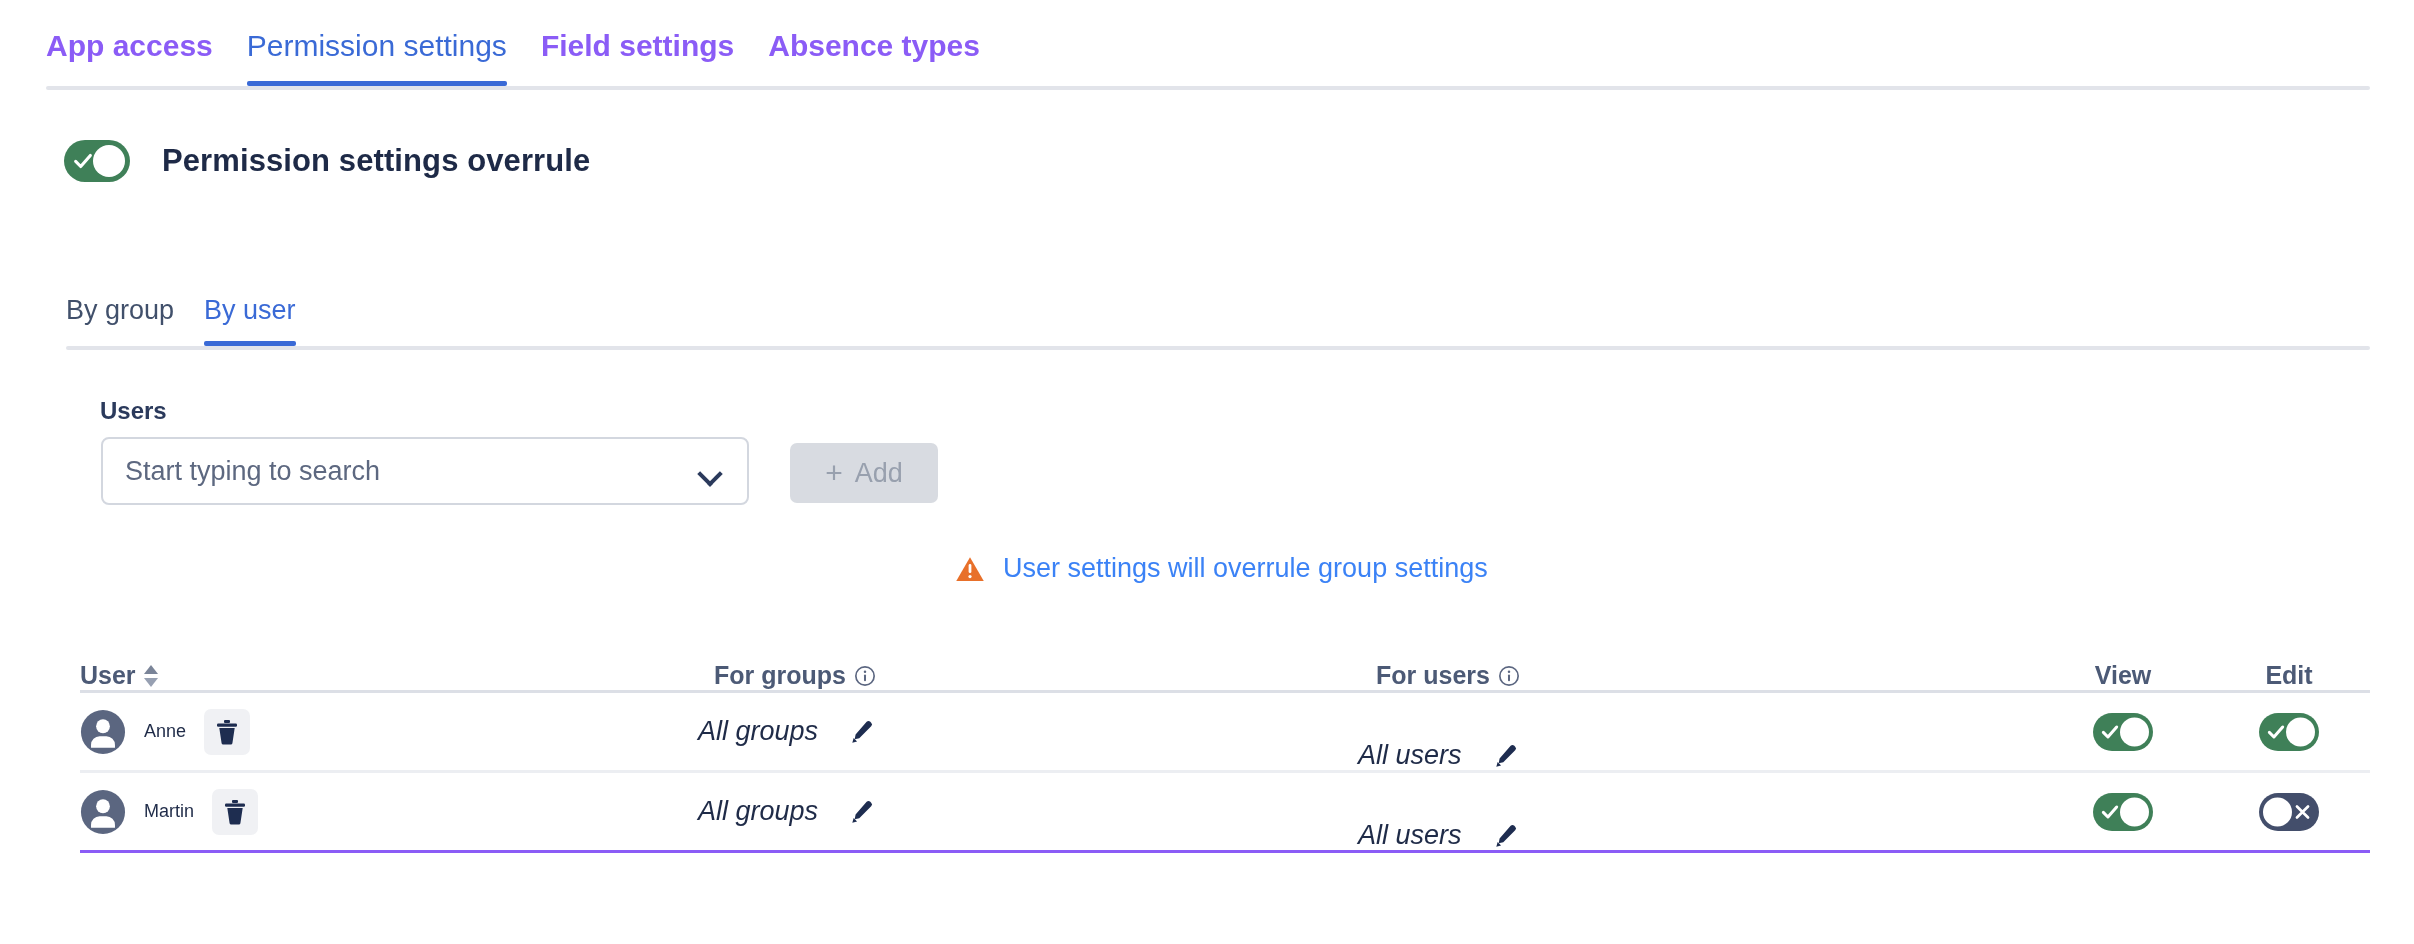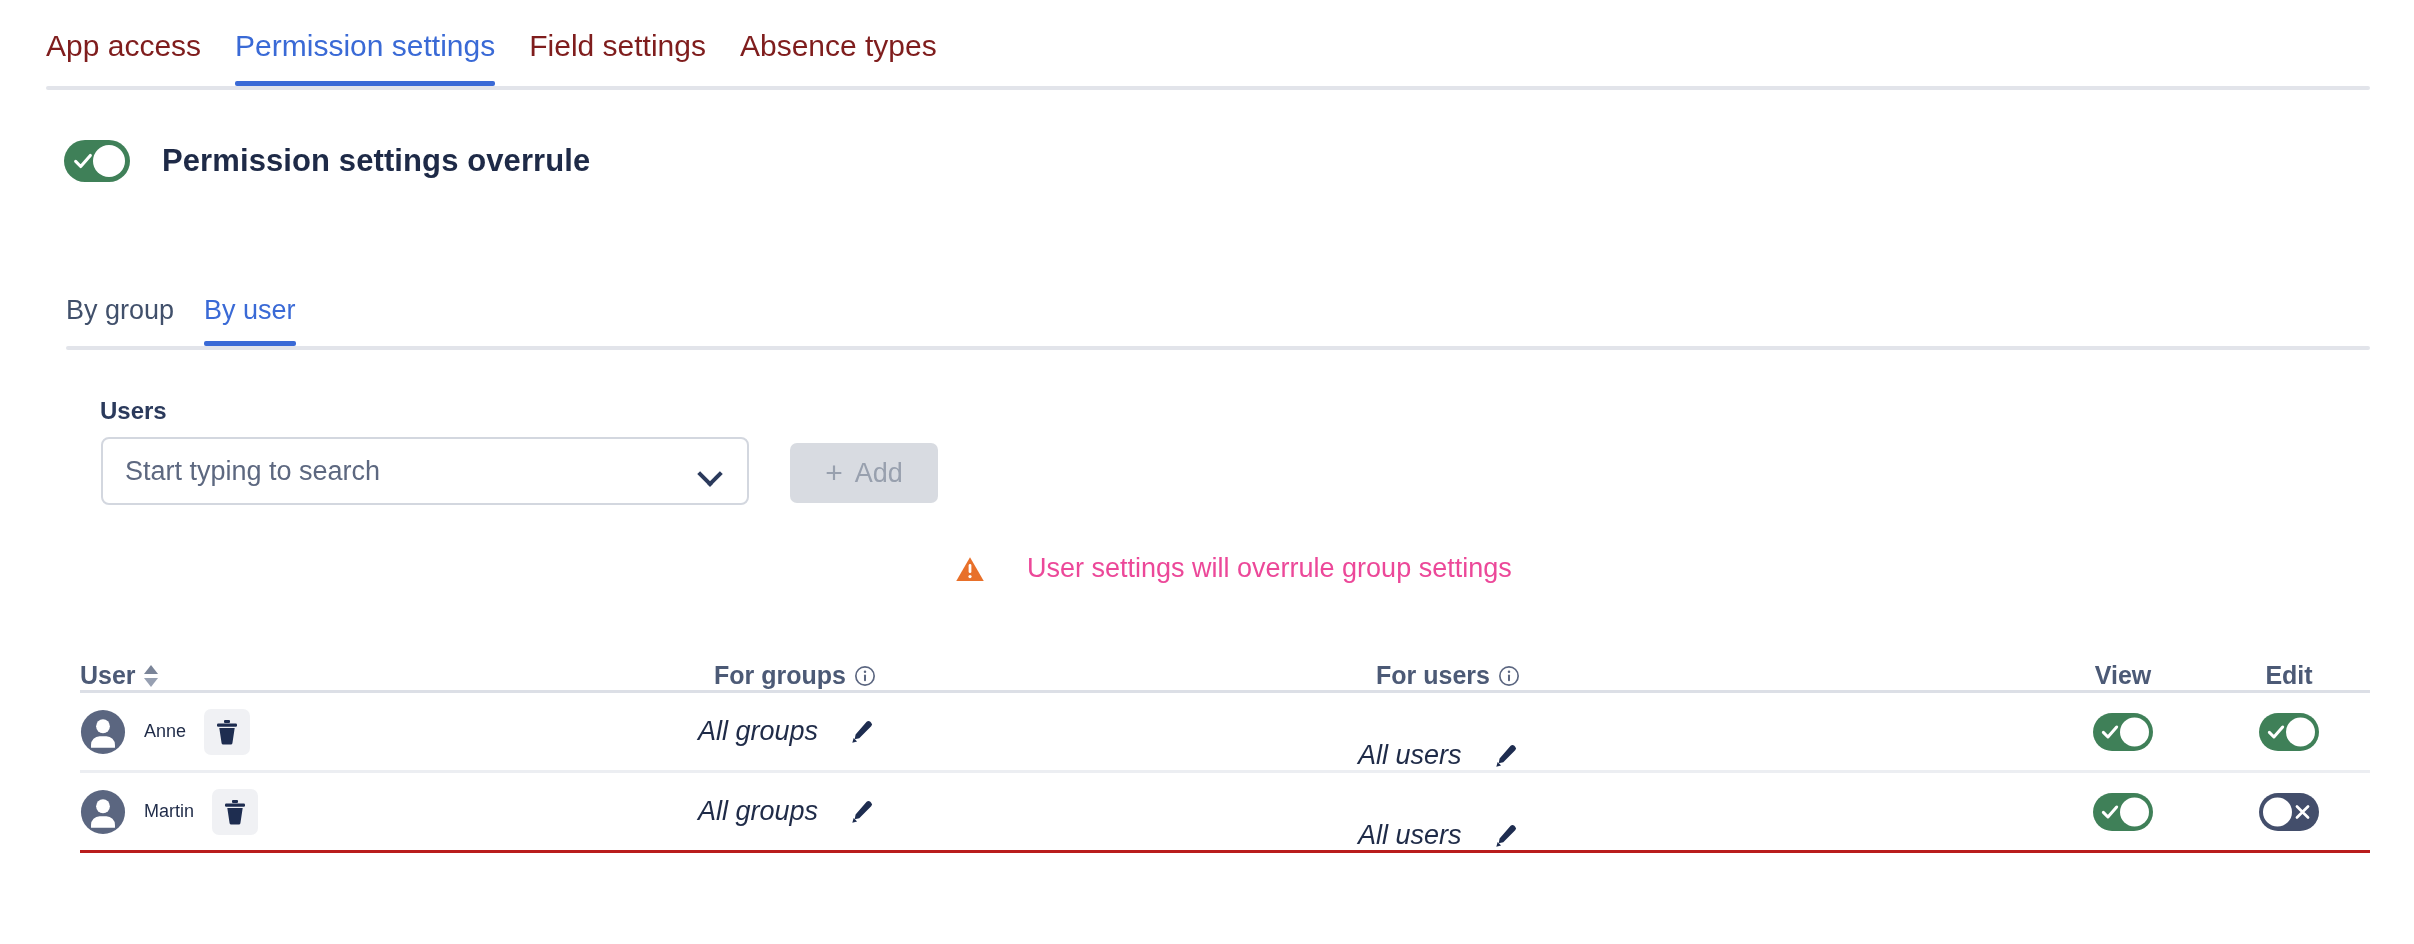--- a/index.html
+++ b/index.html
@@ -16,22 +16,22 @@
   .tabbar {
     position: absolute; left: 0; top: 28px; width: 2414px; height: 62px;
     display: flex; align-items: flex-start; padding-left: 46px; gap: 0;
   }
   .tabbar::after {
     content:""; position:absolute; left:46px; right:44px; bottom:0;
     height:4px; background:#e2e4ea; border-radius:2px;
   }
   .tab {
     position: relative; font-size: 30px; line-height: 36px;
-    color: #7f1d1d; padding: 0 17px 22px 17px; white-space: nowrap;
-    cursor: pointer; font-weight: 400;
+    color: #8b5cf6; padding: 0 17px 22px 17px; white-space: nowrap;
+    cursor: pointer; font-weight: 700;
   }
   .tab:first-child { padding-left: 0; }
   .tab.active { color: #3a6ad6; font-weight: 500; }
   .tab.active::after {
     content:""; position:absolute; left:17px; right:17px; bottom:0;
     height:5px; background:#3a6ad6; border-radius:2px; z-index:2;
   }
   .tab:first-child.active::after { left:0; }
 
   
@@ -115,33 +115,33 @@
     font-size: 27px; color: #98a0ae; cursor: default;
   }
   .add-plus { font-size: 30px; line-height: 1; color:#98a0ae; font-weight: 300; }
 
   
   .warning {
     position: absolute; left: 955px; top: 553px;
     display:flex; align-items:center; gap: 18px;
   }
   .warn-tri { width: 30px; height: 28px; flex:none; display:block; }
-  .warn-text { font-size: 27px; color: #ec4899; margin-left: 24px; }
+  .warn-text { font-size: 27px; color: #3b82f6; }
 
   
   .table { position: absolute; left: 80px; top: 645px; width: 2290px; }
   .thead {
     display:flex; align-items:flex-end; height: 48px;
     border-bottom: 3px solid #dcdfe6;
   }
   .trow {
     display:flex; align-items:center; height: 80px;
     border-bottom: 3px solid #eceef2;
   }
-  .trow:last-child { border-bottom: 3px solid #b91c1c; }
+  .trow:last-child { border-bottom: 3px solid #8b5cf6; }
 
   .c-user   { width: 618px; display:flex; align-items:center; }
   .c-groups { width: 660px; display:flex; align-items:center; }
   .c-users  { width: 680px; display:flex; align-items:center;margin-top:48px; }
   .c-view   { width: 170px; display:flex; align-items:flex-end; justify-content:center; }
   .c-edit   { width: 162px; display:flex; align-items:center; justify-content:center; }
 
   .th { font-size: 25px; font-weight: bold; color: #4c5a76; display:flex; align-items:center; gap:8px; }
   .th-user { padding-left: 0; }
   .th-groups { padding-left: 16px; }

